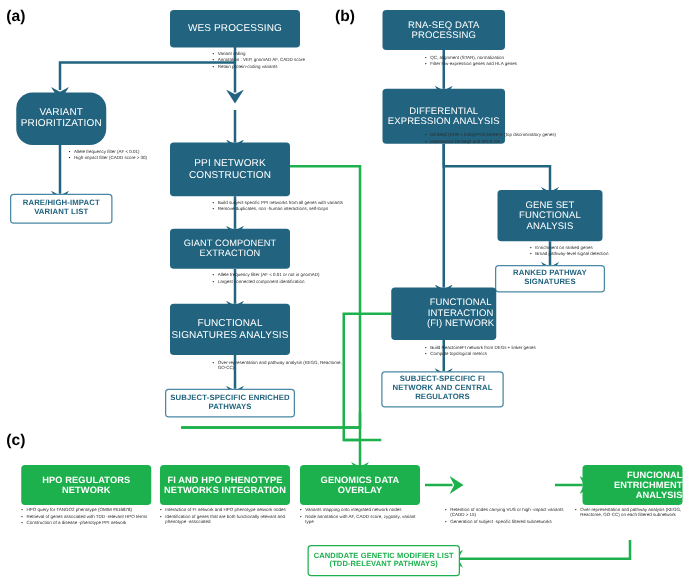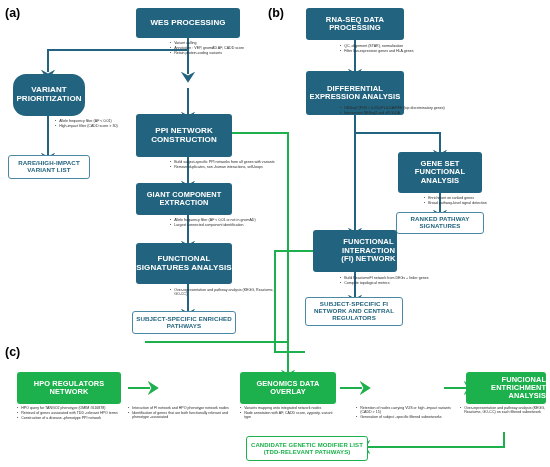--- a/index.html
+++ b/index.html
@@ -6,21 +6,21 @@
   body{width:550px;height:467px;position:relative;overflow:hidden;
        font-family:"Liberation Sans","DejaVu Sans",sans-serif;
        -webkit-font-smoothing:antialiased;}
   #canvas{position:absolute;left:0;top:0;width:550px;height:467px;}
   .lyr{position:absolute;left:0;top:0;width:550px;height:467px;}
   svg.lyr{pointer-events:none;}
   .node{position:absolute;box-sizing:border-box;display:flex;align-items:center;
         justify-content:center;text-align:center;border-radius:3px;}
   .node .lbl{display:block;line-height:1.12;letter-spacing:.1px;}
   .blue{background:#22647f;color:#ffffff;}
-  .blue .lbl{font-weight:bold;}
+  .blue .lbl{font-weight:normal;}
   .blue-out{background:#ffffff;color:#22647f;border:1px solid #4a88a4;}
   .blue-out .lbl{font-weight:bold;}
   .green{background:#1cb14c;color:#ffffff;}
   .green .lbl{font-weight:bold;}
   .green-out{background:#ffffff;color:#1cb14c;border:1.4px solid #1cb14c;}
   .green-out .lbl{font-weight:bold;}
   .bul{position:absolute;color:#2a2a2a;line-height:1.22;}
   .bul ul{margin:0;padding:0;list-style:none;}
   .bul li{position:relative;padding-left:4.2px;margin-bottom:.6px;}
   .bul li:before{content:"\2022";position:absolute;left:0;top:-0.2px;}
@@ -200,20 +200,23 @@
     <span class="lbl" style="font-size:7.4px;">HPO REGULATORS NETWORK</span>
   </div>
   <div class="bul" style="left:17px;top:406px;width:104px;font-size:3.6px;">
     <ul>
       <li>HPO query for TANGO2 phenotype (OMIM #616878)</li>
       <li>Retrieval of genes associated with TDD -relevant HPO terms</li>
       <li>Construction of a disease -phenotype PPI network</li>
     </ul>
   </div>
 
+  <div class="node green" style="left:128px;top:372px;width:104px;height:32px;">
+    <span class="lbl" style="font-size:7.4px;">FI AND HPO PHENOTYPE NETWORKS INTEGRATION</span>
+  </div>
   <div class="bul" style="left:128px;top:406px;width:104px;font-size:3.6px;">
     <ul>
       <li>Interaction of FI network and HPO phenotype network nodes</li>
       <li>Identification of genes that are both functionally relevant and phenotype -associated</li>
     </ul>
   </div>
 
   <div class="node green" style="left:240px;top:372px;width:96px;height:32px;">
     <span class="lbl" style="font-size:7.4px;">GENOMICS DATA OVERLAY</span>
   </div>

